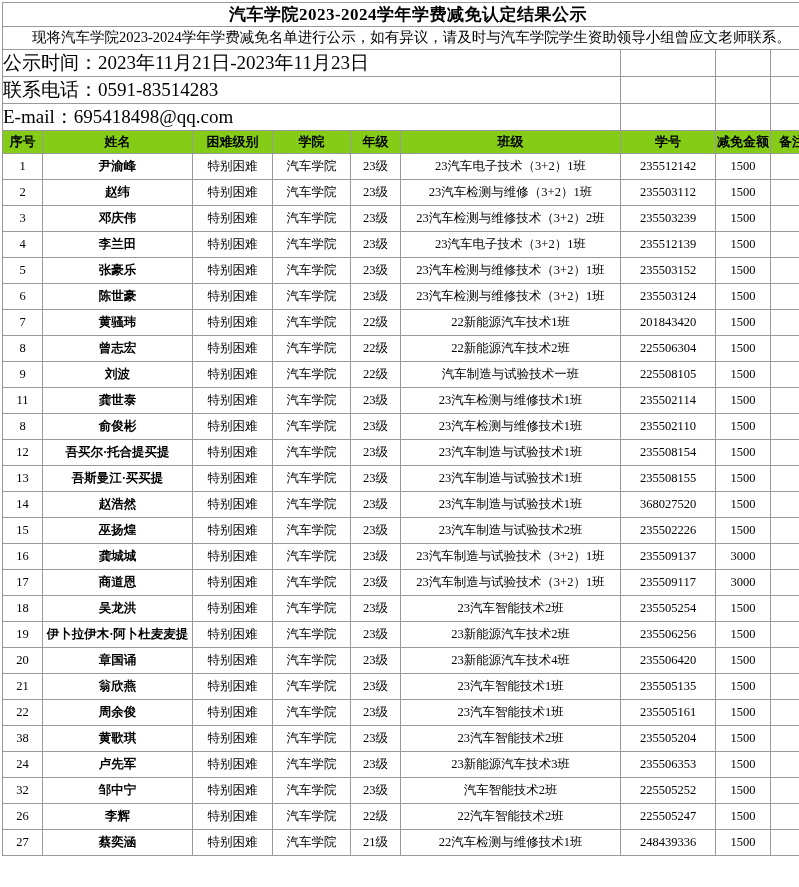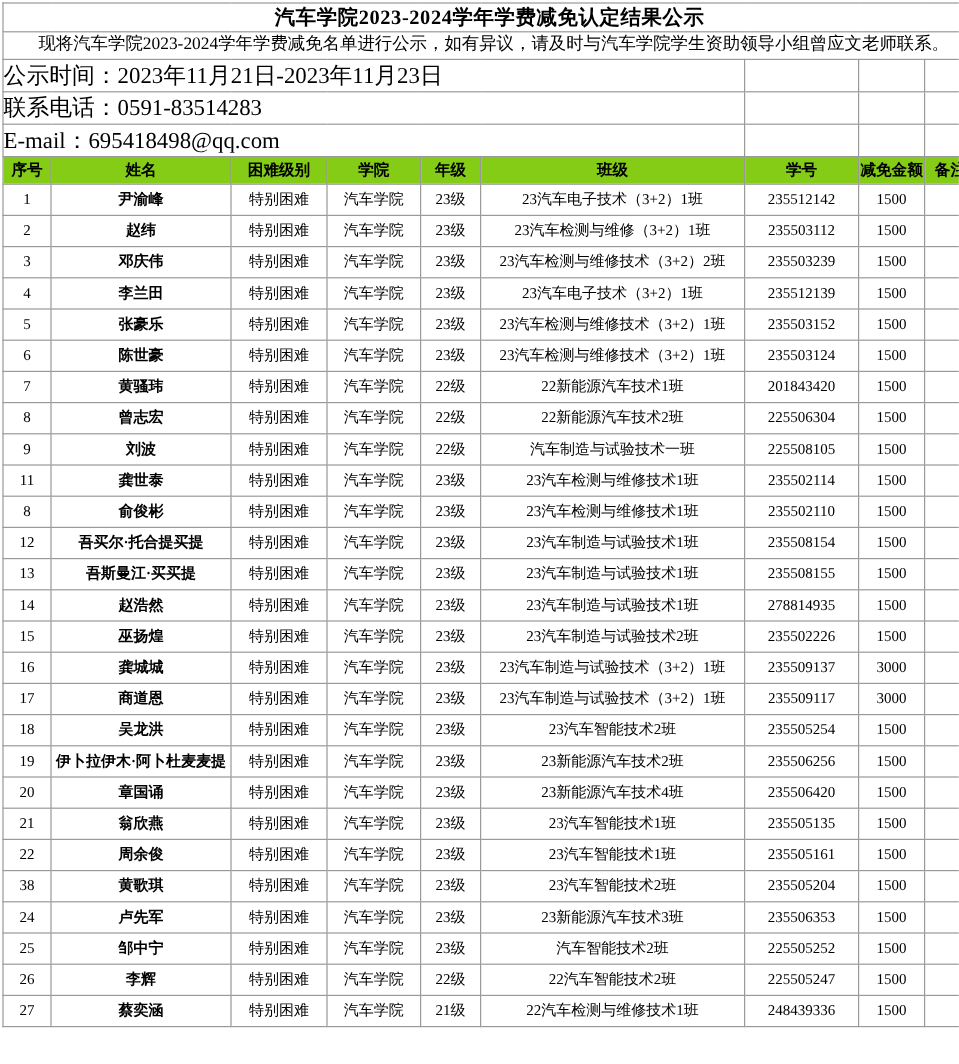--- a/index.html
+++ b/index.html
@@ -274,21 +274,21 @@
           <td>1500</td>
           <td></td>
         </tr>
         <tr class="row">
           <td>14</td>
           <td class="name">赵浩然</td>
           <td>特别困难</td>
           <td>汽车学院</td>
           <td>23级</td>
           <td>23汽车制造与试验技术1班</td>
-          <td>278814935</td>
+          <td>368027520</td>
           <td>1500</td>
           <td></td>
         </tr>
         <tr class="row">
           <td>15</td>
           <td class="name">巫扬煌</td>
           <td>特别困难</td>
           <td>汽车学院</td>
           <td>23级</td>
           <td>23汽车制造与试验技术2班</td>
@@ -389,21 +389,21 @@
           <td class="name">卢先军</td>
           <td>特别困难</td>
           <td>汽车学院</td>
           <td>23级</td>
           <td>23新能源汽车技术3班</td>
           <td>235506353</td>
           <td>1500</td>
           <td></td>
         </tr>
         <tr class="row">
-          <td>25</td>
+          <td>32</td>
           <td class="name">邹中宁</td>
           <td>特别困难</td>
           <td>汽车学院</td>
           <td>23级</td>
           <td>汽车智能技术2班</td>
           <td>225505252</td>
           <td>1500</td>
           <td></td>
         </tr>
         <tr class="row">

